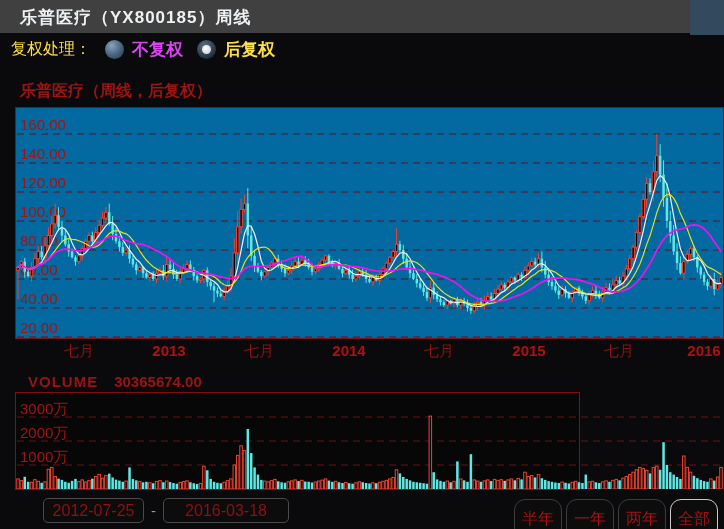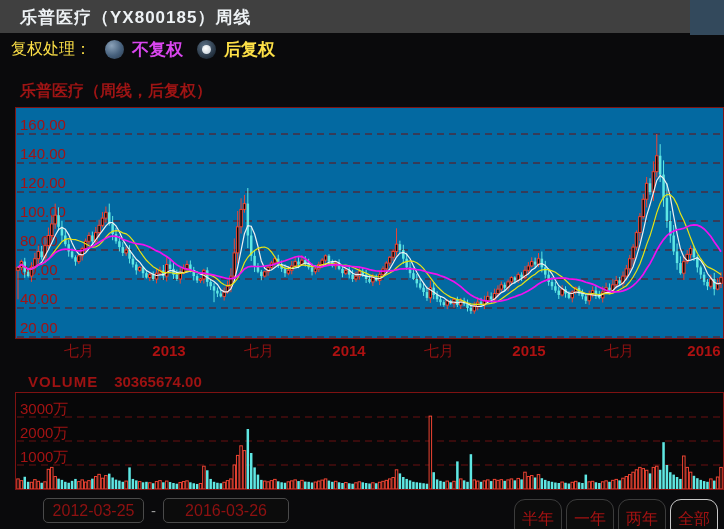--- a/index.html
+++ b/index.html
@@ -23,21 +23,21 @@
 
   .legend{position:absolute;left:20px;top:80px;width:700px;height:22px;display:flex;align-items:center;}
   .legend-title{color:#9e1414;font-size:16px;font-weight:bold;}
   #ma-legend{display:flex;align-items:center;}
   .ma-item{display:flex;align-items:center;margin-left:22px;}
   .ma-dot{width:9px;height:9px;border-radius:50%;margin-right:9px;}
   .ma-name{color:#8c1212;font-size:16px;}
   .ma-val{color:#b81515;font-size:16px;font-weight:bold;}
 
   .price-panel{position:absolute;left:15px;top:107px;width:709px;height:232px;border:1px solid #7e1212;background:#0369a1;}
-  .vol-panel{position:absolute;left:15px;top:392px;width:709px;height:98px;border:1px solid #7e1212;background:#070708;}
+  .vol-panel{position:absolute;left:15px;top:392px;width:565px;height:98px;border:1px solid #7e1212;background:#070708;}
   svg{display:block;}
 
   #x-axis{position:absolute;left:17px;top:342px;width:724px;height:20px;}
   .x-lab{position:absolute;top:0;transform:translateX(-50%);font-size:15px;color:#8e1111;white-space:nowrap;}
   .x-lab.year{font-weight:bold;color:#ae1111;}
 
   .vol-header{position:absolute;left:28px;top:372px;height:18px;display:flex;align-items:center;}
   .vol-header .vh-label{color:#9e1212;font-size:15px;font-weight:bold;letter-spacing:1px;}
   .vol-header .vh-value{color:#9e1212;font-size:15px;font-weight:bold;margin-left:16px;}
 
@@ -764,25 +764,25 @@
           <rect x="693.610576923077" y="85.92" width="2.5" height="10.08" fill="#070708" stroke="#ee4433" stroke-width="1"></rect>
           <rect x="696.9903846153846" y="87.6" width="2.5" height="8.4" fill="#5fe7e3"></rect>
           <rect x="700.3701923076924" y="84" width="2.5" height="12" fill="#070708" stroke="#ee4433" stroke-width="1"></rect>
           <rect x="703.75" y="74.4" width="2.5" height="21.6" fill="#070708" stroke="#ee4433" stroke-width="1"></rect>
         </g>
       </svg>
   </div>
 
   <div class="footer-left">
     <div class="date-box">
-      <span>2012-03-25</span>
+      <span>2012-07-25</span>
     </div>
     <span class="date-sep">-</span>
     <div class="date-box date-box2">
-      <span>2016-03-26</span>
+      <span>2016-03-18</span>
     </div>
   </div>
 
   <div id="range-buttons">
       <div class="range-btn">半年</div>
       <div class="range-btn">一年</div>
       <div class="range-btn">两年</div>
       <div class="range-btn active">全部</div>
     </div>
 

